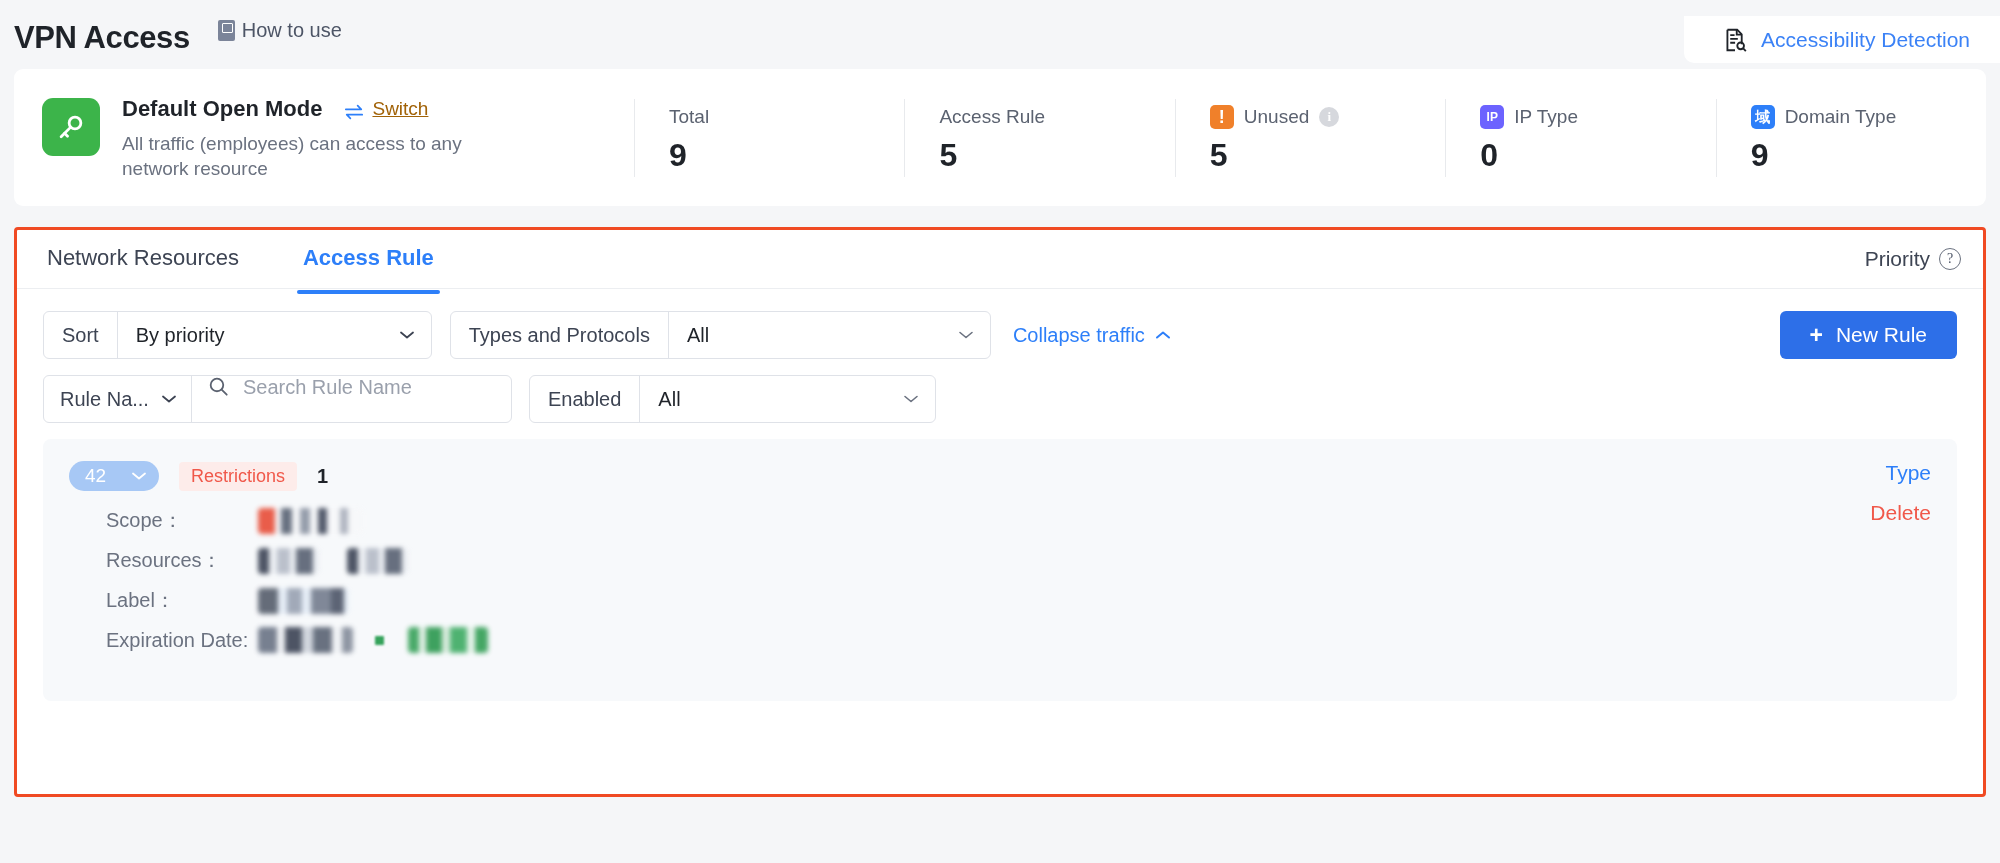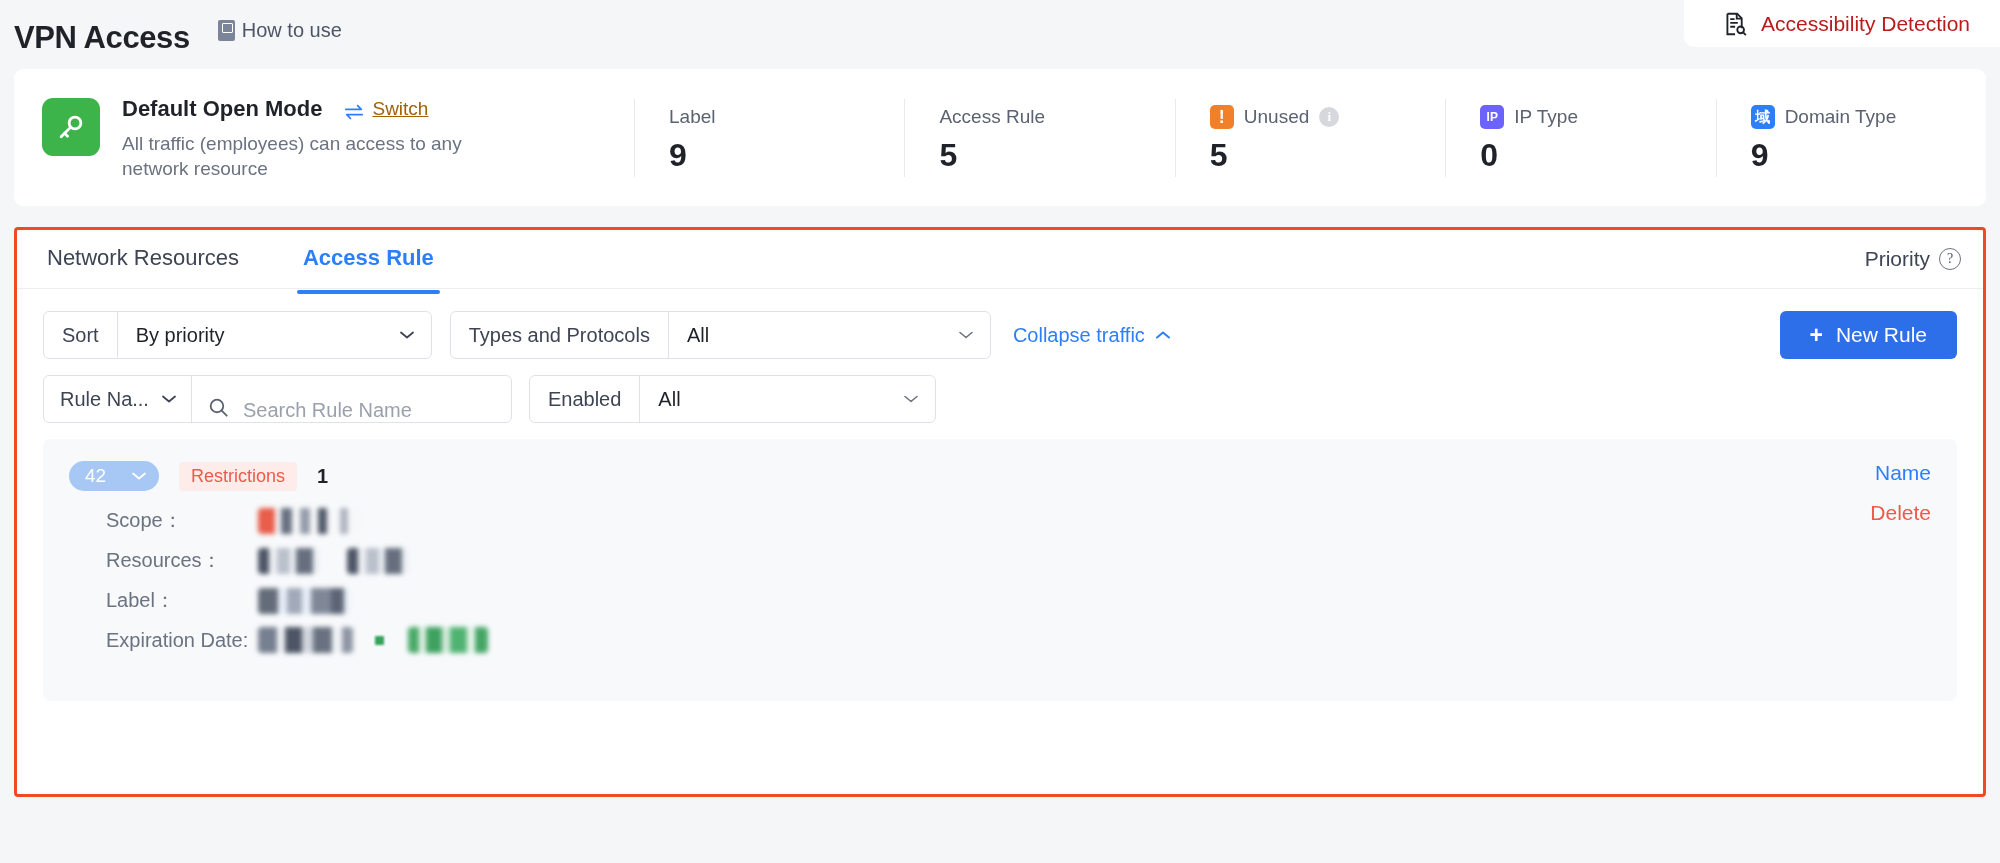--- a/index.html
+++ b/index.html
@@ -46,30 +46,30 @@
   .book-icon::before {
     content: "";
     position: absolute;
     left: 4px; top: 3px;
     width: 9px; height: 8px;
     border: 1.5px solid #ffffff;
     border-radius: 1px;
   }
   .acc-detect {
     position: absolute;
-    right: 0; top: 0;
+    right: 0; top: 16px;
     height: 47px;
     display: flex;
     align-items: center;
     gap: 13px;
     padding: 0 30px 0 38px;
     background: #ffffff;
     border-bottom-left-radius: 10px;
     font-size: 21px;
-    color: #b91c1c;
+    color: #3b82f6;
     cursor: pointer;
   }
   .doc-search-icon { width: 26px; height: 28px; display:block; }
 
   
   .summary-card {
     margin: 9px 14px 0 14px;
     background: #ffffff;
     border-radius: 9px;
     height: 137px;
@@ -252,21 +252,21 @@
     cursor: pointer;
   }
   .plus { font-size: 23px; line-height: 1; font-weight: bold; }
 
   .rulename-group .flabel {
     display: flex; align-items: center; gap: 12px;
     padding: 0 14px 0 16px;
     color: #3d4453;
   }
   .search-box {
-    display: flex; align-items: flex-end; gap: 14px;
+    display: flex; align-items: flex-start; gap: 14px;
     width: 319px;
     padding: 0 16px;
     cursor: text;
   }
   .search-box .ph { color: #9aa0ac; font-size: 20px; }
   .mag { width: 21px; height: 21px; flex:none; }
   .enabled-group { margin-left: 17px; }
   .enabled-group .fselect { width: 295px; }
   .exp-group { margin-left: 17px; }
   .daterange {
@@ -420,21 +420,21 @@
         </span>
       </div>
       <div class="mode-desc">All traffic (employees) can access to any network resource</div>
     </div>
   </div>
 
   <div class="stats">
 
     <div class="stat">
       <div class="stat-head">
-        <span>Label</span>
+        <span>Total</span>
       </div>
       <div class="stat-value">9</div>
     </div>
 
     <div class="stat">
       <div class="stat-head">
         <span>Access Rule</span>
       </div>
       <div class="stat-value">5</div>
     </div>
@@ -590,18 +590,18 @@
       </div>
       <div class="frow">
         <span class="fkey wide">Expiration Date:</span>
         <span class="blurchip chip-date"></span>
         <span class="dot-green"></span>
         <span class="blurchip chip-green"></span>
       </div>
     </div>
 
     <div class="rule-actions">
-      <span class="act edit">Name</span>
+      <span class="act edit">Type</span>
       <span class="act del">Delete</span>
     </div>
   </div>
 
 </div>
 
 </body></html>

